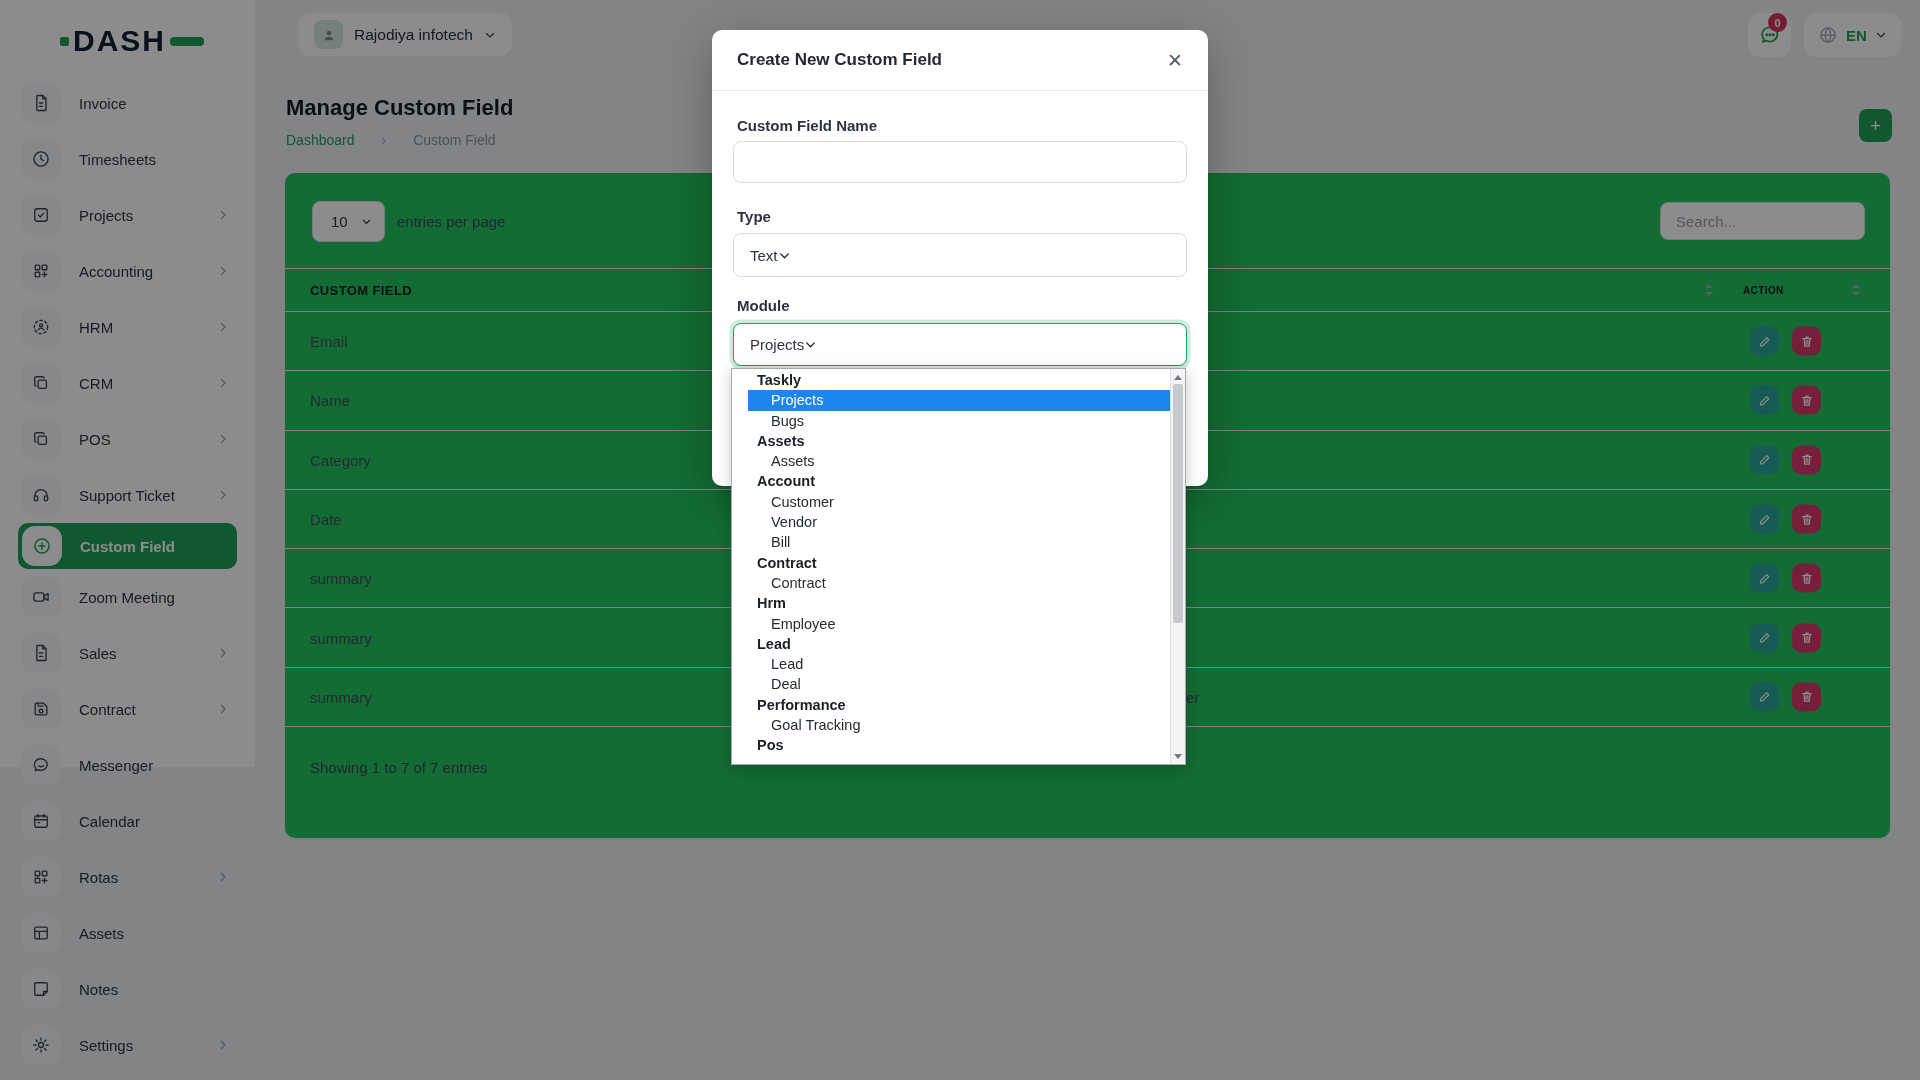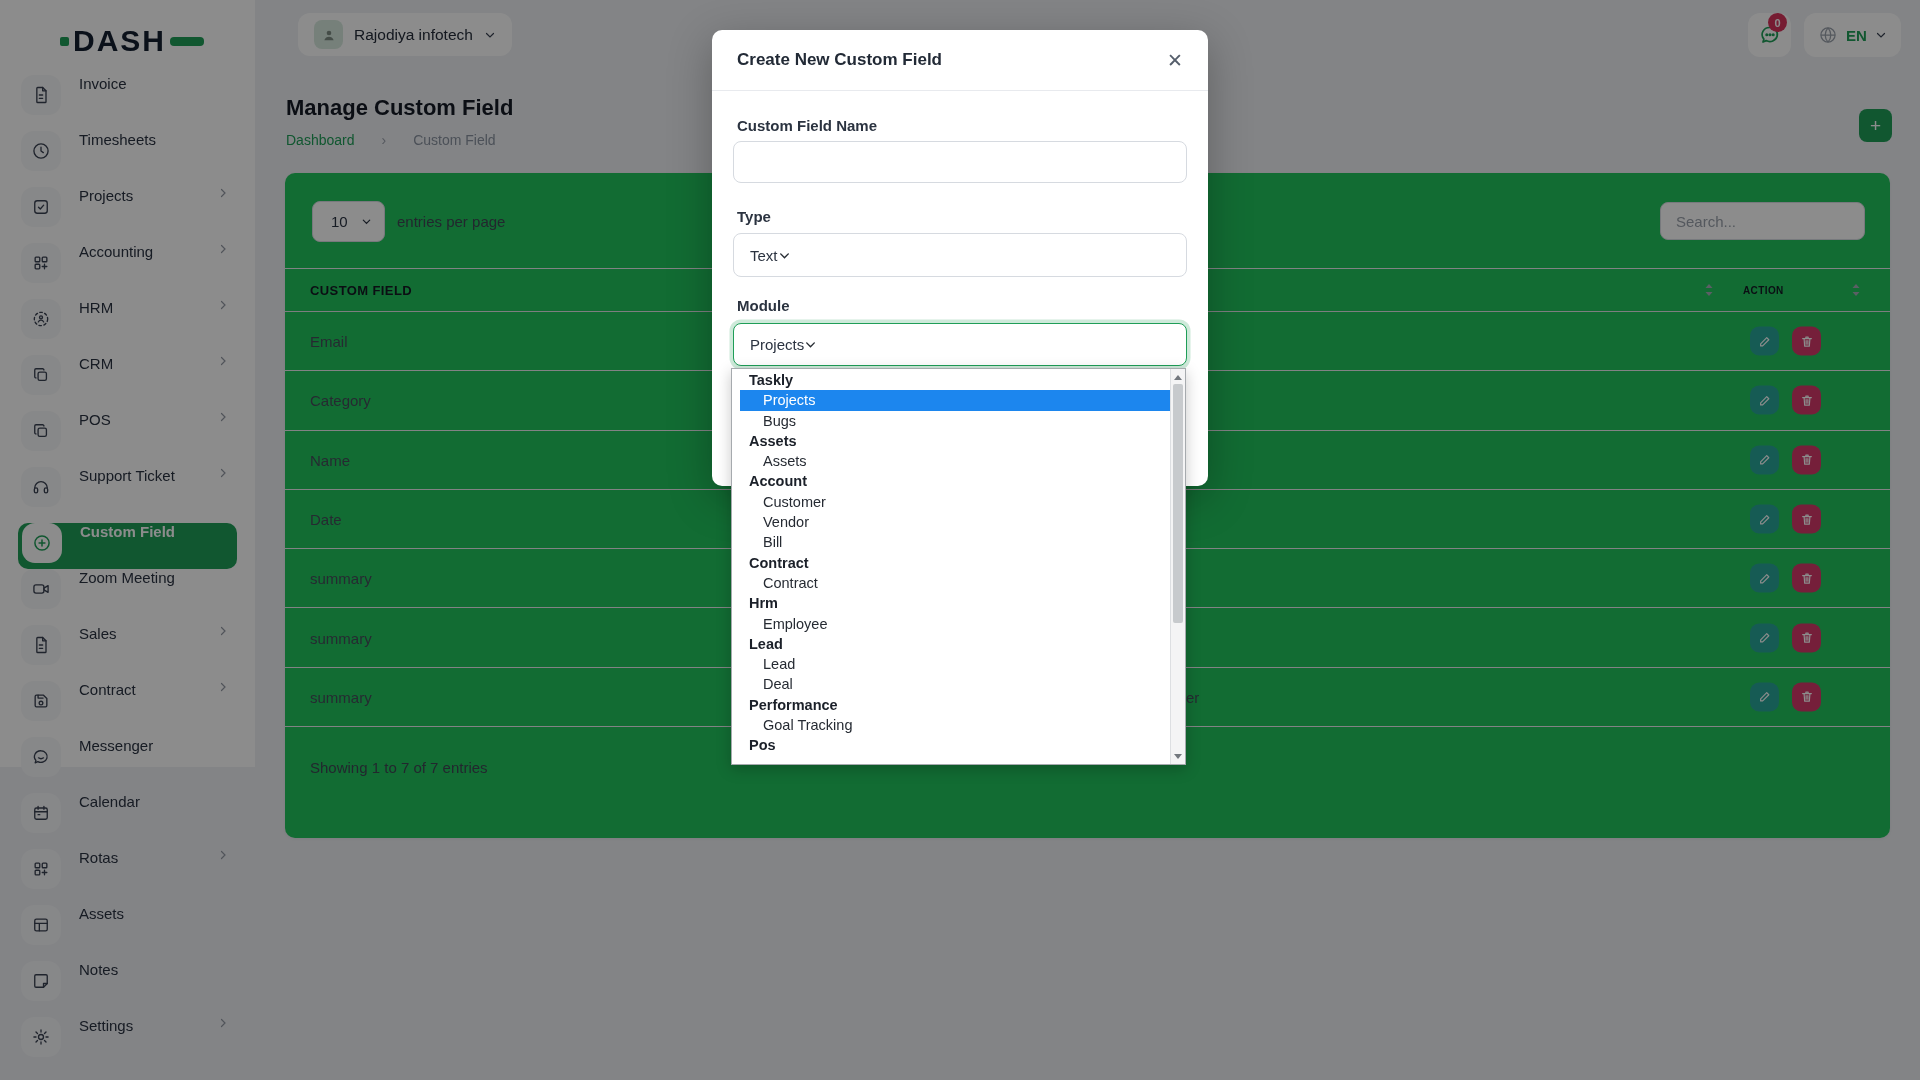--- a/index.html
+++ b/index.html
@@ -13,21 +13,21 @@
   body{position:relative;overflow:hidden;background:#eef0f4;font-family:"Liberation Sans",sans-serif;color:var(--text)}
   svg{display:block}
 
   
   .sidebar{position:absolute;left:0;top:0;width:255px;height:767px;background:#fff;z-index:10}
   .logo{position:absolute;left:60px;top:24px;display:flex;align-items:center;cursor:pointer}
   .logo-dot{width:9px;height:9px;border-radius:2px;background:var(--green);margin-right:4px}
   .logo-text{font-size:30px;font-weight:800;letter-spacing:2px;color:#152031}
   .logo-bar{width:34px;height:9px;border-radius:4px;background:var(--green);margin-left:4px}
   .nav{position:absolute;top:75px;left:0;width:255px}
-  .nav-item{position:relative;height:56px;display:flex;align-items:flex-start;cursor:pointer}
+  .nav-item{position:relative;height:56px;display:flex;align-items:center;cursor:pointer}
   .icon-box{width:40px;height:40px;border-radius:13px;background:#f6f7f9;display:flex;align-items:center;justify-content:center;margin-left:21px;color:#3a4252;flex:0 0 auto}
   .nav-label{margin-left:18px;font-size:15px;font-weight:500;color:#2b3342;white-space:nowrap}
   .nav-chev{position:absolute;right:26px;color:#949aa5}
   .nav-item.active{background:var(--green);border-radius:10px;margin:0 18px;height:46px}
   .nav-item.active .icon-box{background:#fff;color:var(--green);margin-left:4px}
   .nav-item.active .nav-label{color:#fff;font-weight:700}
 
   
   .pill{position:absolute;top:13px;background:#fff;border-radius:12px;display:flex;align-items:center;cursor:pointer}
   .company-pill{left:298px;height:43px;padding:0 16px;gap:11px}
@@ -78,21 +78,21 @@
   .m-label{position:absolute;left:25px;font-size:15px;font-weight:600;color:#2b3340}
   .m-input{position:absolute;left:21px;width:454px;height:42px;border:1px solid #d6dae0;border-radius:8px;padding:0 14px;font-size:15px;font-family:"Liberation Sans",sans-serif;outline:none}
   .m-select{position:absolute;left:21px;width:454px;border:1px solid #d6dae0;border-radius:8px;background:#fff;display:flex;align-items:center;justify-content:flex-start;padding:0 16px;font-size:15px;color:#2b3340;cursor:pointer}
   .m-select.focused{border:1.5px solid var(--green);box-shadow:0 0 0 3.5px var(--green-glow)}
   .lbl-name{top:87px}.inp-name{top:111px}
   .lbl-type{top:178px}.sel-type{top:203px;height:44px}
   .lbl-module{top:267px}.sel-module{top:293px;height:43px}
 
   
   .dropdown{position:absolute;left:731px;top:368px;width:455px;height:397px;background:#fff;border:1px solid #a6aaae;z-index:60;overflow:hidden;box-shadow:0 4px 14px rgba(0,0,0,.22)}
-  .dd-items{position:absolute;left:8px;top:1px;right:15px}
+  .dd-items{position:absolute;left:16px;top:1px;right:15px}
   .dd-row{height:20.3px;line-height:20.3px;font-size:14.5px;color:#262b33;padding-left:23px;white-space:nowrap;overflow:hidden}
   .dd-group{font-weight:700;padding-left:9px;color:#1b2029}
   .dd-selected{background:var(--blue);color:#fff}
   .dd-scroll{position:absolute;right:0;top:0;bottom:0;width:15px;background:#f4f4f5;border-left:1px solid #dddfe2}
   .dd-arrow{position:absolute;left:0;width:14px;height:14px;display:flex;align-items:center;justify-content:center}
   .dd-arrow.up{top:1px}.dd-arrow.down{bottom:1px}
   .tri-up{width:0;height:0;border-left:4px solid transparent;border-right:4px solid transparent;border-bottom:5px solid #73787e}
   .tri-down{width:0;height:0;border-left:4px solid transparent;border-right:4px solid transparent;border-top:5px solid #73787e}
   .dd-thumb{position:absolute;left:2px;width:10px;top:15px;height:239px;background:#c7cacd;border-radius:2px}
 </style>
@@ -437,34 +437,34 @@
             <path d="M15 5.5l3.5 3.5L8 19.5H4.5V16z"></path>
           </svg>
         </button>
       <button class="row-btn btn-del">
           <svg width="14" height="14" viewBox="0 0 24 24" fill="none" stroke="currentColor" stroke-width="2" stroke-linecap="round" stroke-linejoin="round">
             <path d="M4.5 7h15M10 7V4.5h4V7M7 7l1 13h8l1-13M10.5 10.5v6M13.5 10.5v6"></path>
           </svg>
         </button>
     </div>
     <div class="trow">
+      <span class="cell-name">Name</span>
+      <button class="row-btn btn-edit">
+          <svg width="14" height="14" viewBox="0 0 24 24" fill="none" stroke="currentColor" stroke-width="2" stroke-linecap="round" stroke-linejoin="round">
+            <path d="M15 5.5l3.5 3.5L8 19.5H4.5V16z"></path>
+          </svg>
+        </button>
+      <button class="row-btn btn-del">
+          <svg width="14" height="14" viewBox="0 0 24 24" fill="none" stroke="currentColor" stroke-width="2" stroke-linecap="round" stroke-linejoin="round">
+            <path d="M4.5 7h15M10 7V4.5h4V7M7 7l1 13h8l1-13M10.5 10.5v6M13.5 10.5v6"></path>
+          </svg>
+        </button>
+    </div>
+    <div class="trow">
       <span class="cell-name">Category</span>
-      <button class="row-btn btn-edit">
-          <svg width="14" height="14" viewBox="0 0 24 24" fill="none" stroke="currentColor" stroke-width="2" stroke-linecap="round" stroke-linejoin="round">
-            <path d="M15 5.5l3.5 3.5L8 19.5H4.5V16z"></path>
-          </svg>
-        </button>
-      <button class="row-btn btn-del">
-          <svg width="14" height="14" viewBox="0 0 24 24" fill="none" stroke="currentColor" stroke-width="2" stroke-linecap="round" stroke-linejoin="round">
-            <path d="M4.5 7h15M10 7V4.5h4V7M7 7l1 13h8l1-13M10.5 10.5v6M13.5 10.5v6"></path>
-          </svg>
-        </button>
-    </div>
-    <div class="trow">
-      <span class="cell-name">Name</span>
       <button class="row-btn btn-edit">
           <svg width="14" height="14" viewBox="0 0 24 24" fill="none" stroke="currentColor" stroke-width="2" stroke-linecap="round" stroke-linejoin="round">
             <path d="M15 5.5l3.5 3.5L8 19.5H4.5V16z"></path>
           </svg>
         </button>
       <button class="row-btn btn-del">
           <svg width="14" height="14" viewBox="0 0 24 24" fill="none" stroke="currentColor" stroke-width="2" stroke-linecap="round" stroke-linejoin="round">
             <path d="M4.5 7h15M10 7V4.5h4V7M7 7l1 13h8l1-13M10.5 10.5v6M13.5 10.5v6"></path>
           </svg>
         </button>

